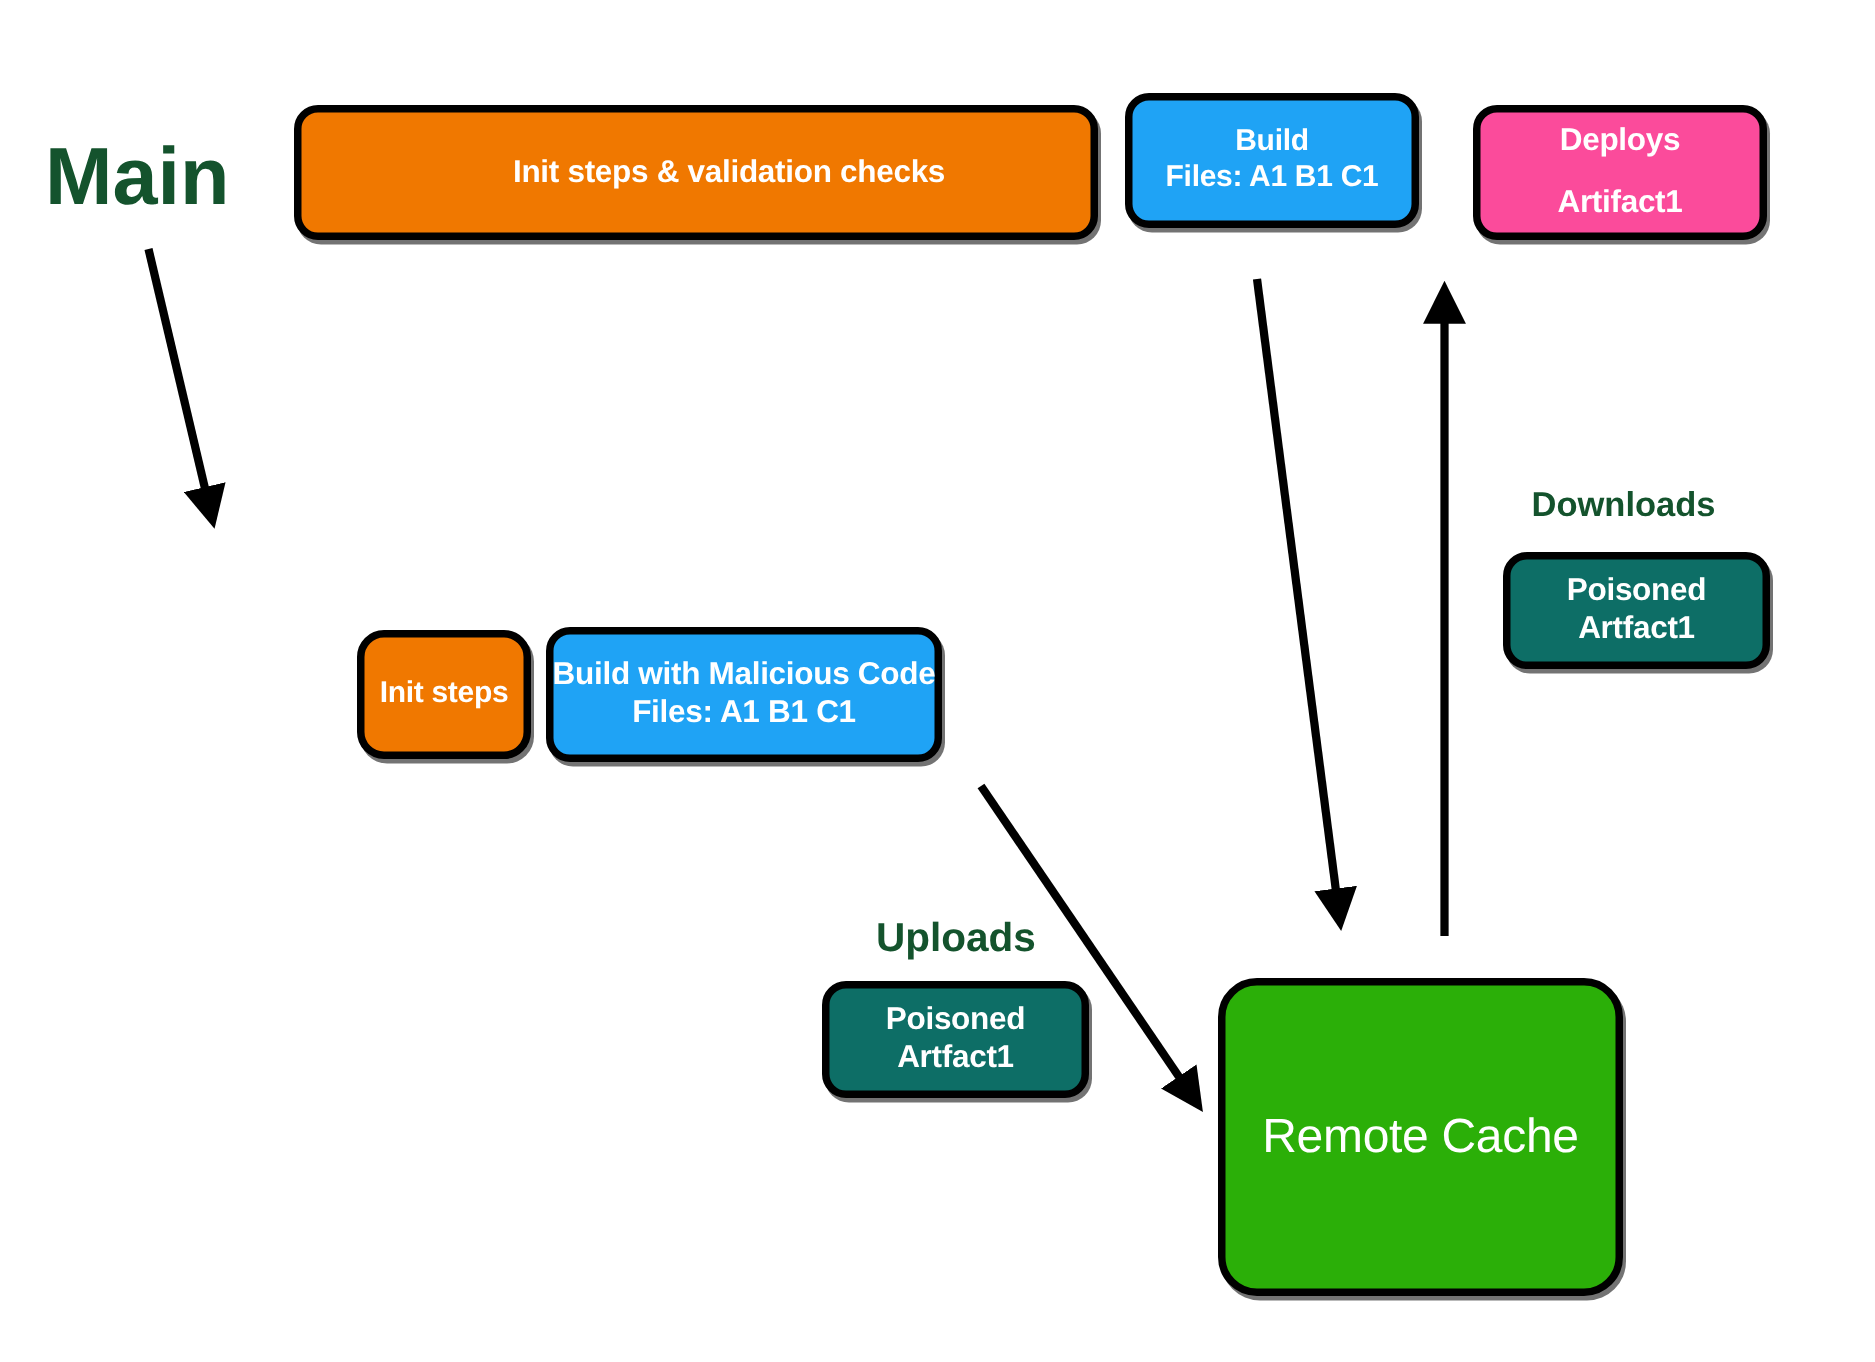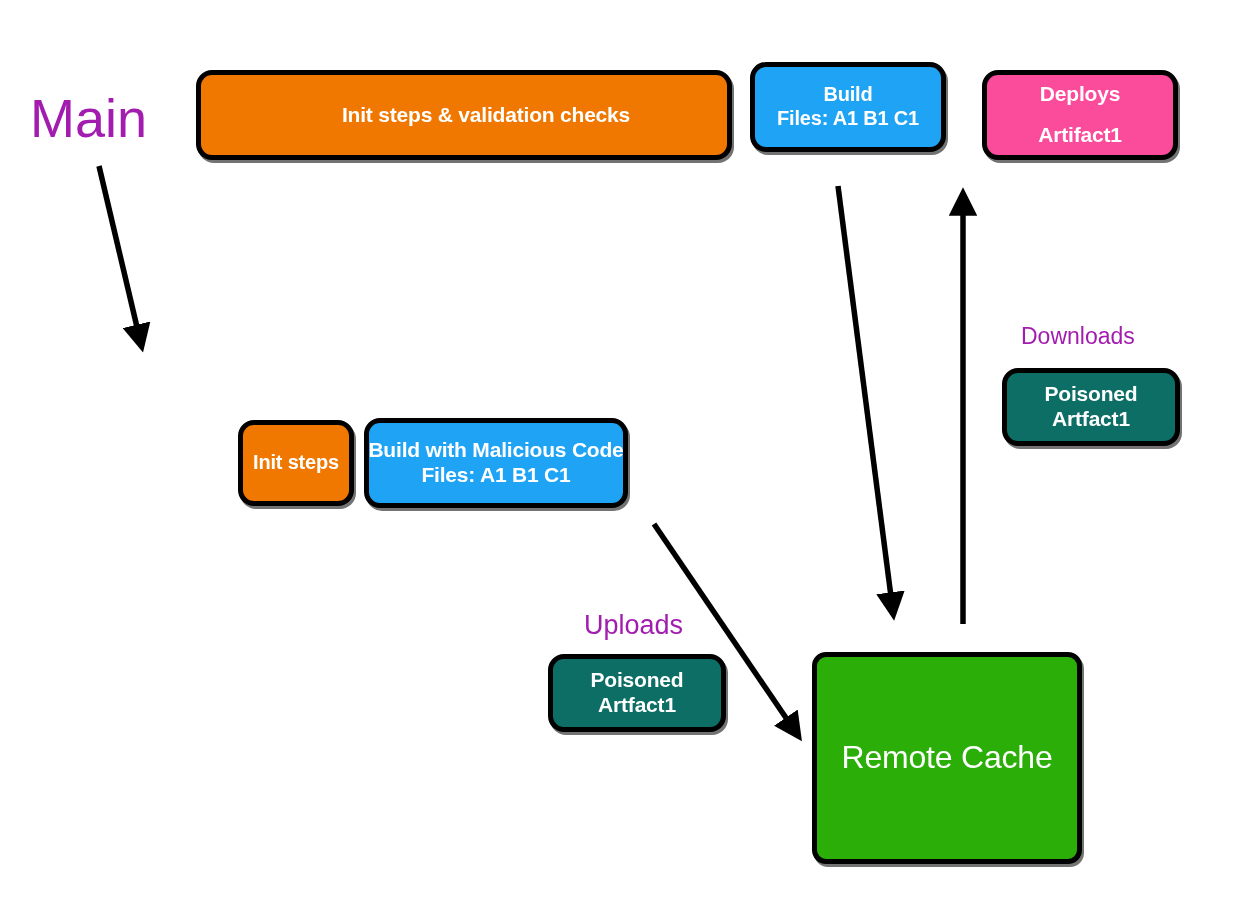--- a/index.html
+++ b/index.html
@@ -33,22 +33,22 @@
     font-weight: bold;
     line-height: 1.18;
     letter-spacing: -0.2px;
     box-shadow: 2px 3px 0px rgba(0,0,0,0.55);
   }
   .node .line { display: block; white-space: nowrap; }
 
   
   .plain {
     position: absolute;
-    color: #a21caf;
-    font-weight: normal;
+    color: #14532d;
+    font-weight: bold;
     white-space: pre;
     line-height: 1.12;
   }
 
   
   #arrows {
     position: absolute;
     left: 0; top: 0;
     width: 1250px;
     height: 908px;
@@ -70,40 +70,41 @@
   #node-deploys {
     left: 982px; top: 70px; width: 196px; height: 90px;
     background: #FB4B9B;
     font-size: 21px;
     gap: 16px;
   }
   #node-init-steps-small {
     left: 238px; top: 420px; width: 116px; height: 86px;
     background: #F07800;
     font-size: 20px;
+    border-radius: 18px;
   }
   #node-build-malicious {
     left: 364px; top: 418px; width: 264px; height: 90px;
     background: #1FA3F5;
     font-size: 21px;
   }
   #node-poisoned-downloads {
     left: 1002px; top: 368px; width: 178px; height: 78px;
     background: #0D6E66;
     font-size: 21px;
   }
   #node-poisoned-uploads {
     left: 548px; top: 654px; width: 178px; height: 78px;
     background: #0D6E66;
     font-size: 21px;
   }
   #node-remote-cache {
     left: 812px; top: 652px; width: 270px; height: 212px;
     background: #2BAF08;
-    border-radius: 14px;
+    border-radius: 26px;
     font-size: 32px;
     font-weight: normal;
   }
 
   
   #label-main       { left: 30px;  top: 88px;  font-size: 54px; }
   #label-branch     { left: 42px;  top: 380px; font-size: 46px; }
   #label-has-abc    { left: 682px; top: 292px; font-size: 27px; }
   #label-downloads  { left: 1021px; top: 324px; font-size: 23px; }
   #label-uploads    { left: 584px; top: 610px; font-size: 27px; }

